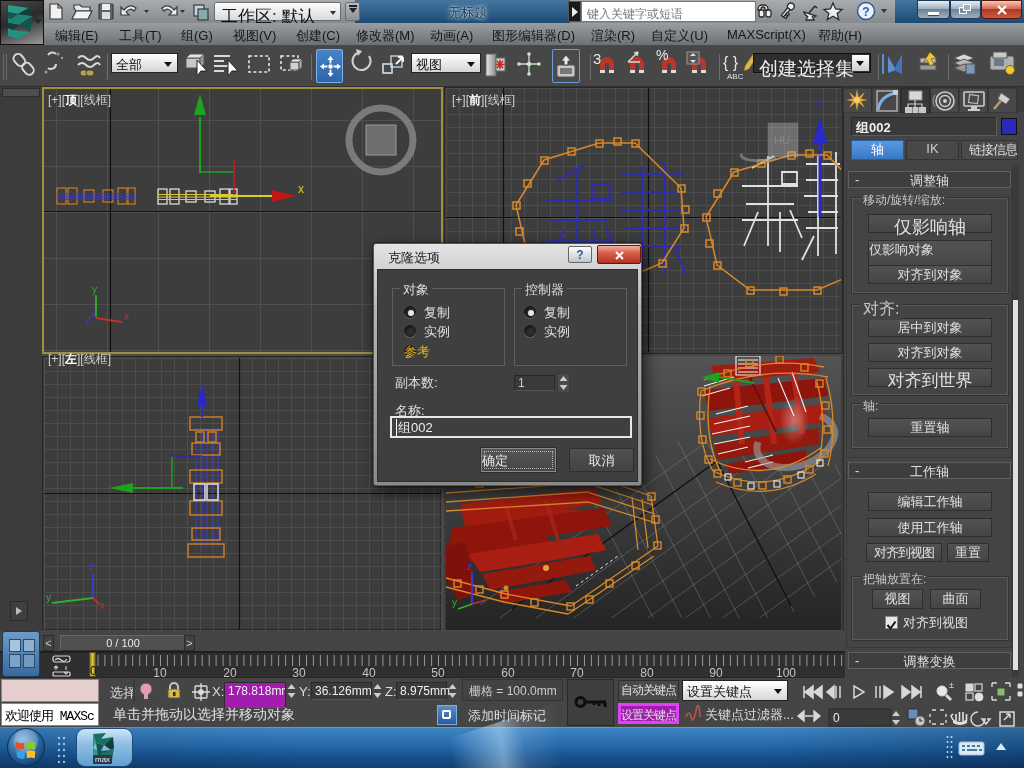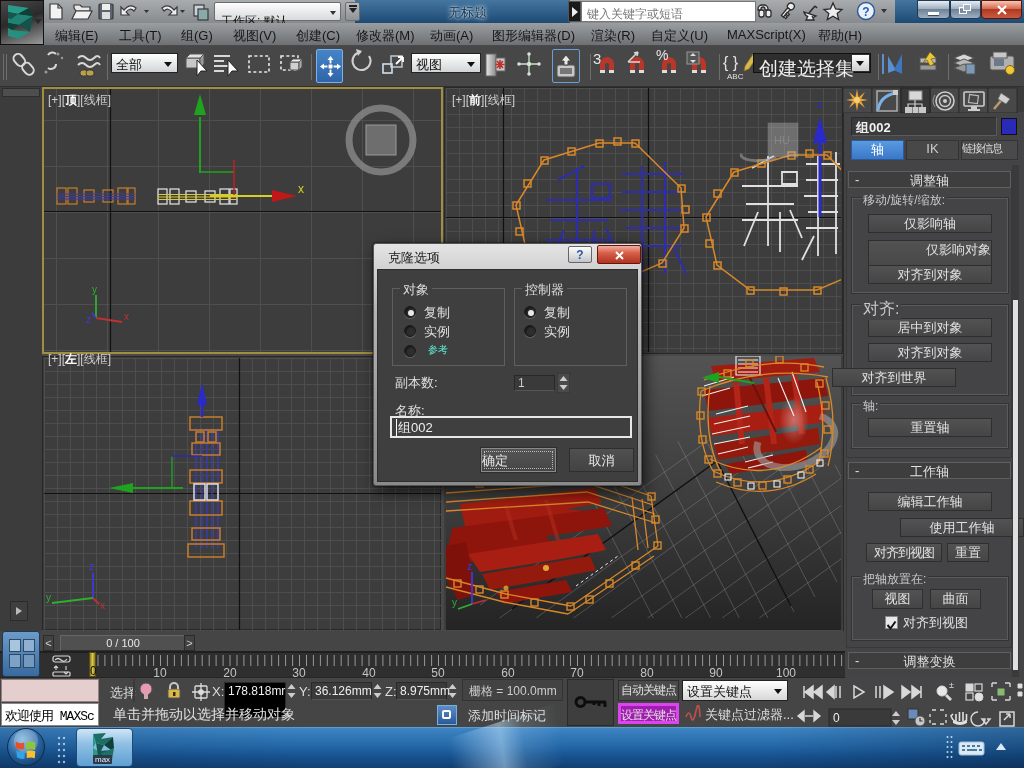--- a/index.html
+++ b/index.html
@@ -24,21 +24,21 @@
 <path d="M124 10 q6 -7 12 -2 l-2 3 q-4 -4 -8 1 l3 3 h-8 v-8 z" fill="#eee"></path>
 <path d="M174 10 q-6 -7 -12 -2 l2 3 q4 -4 8 1 l-3 3 h8 v-8 z" fill="#eee"></path>
 <rect x="194" y="5" width="10" height="11" fill="#c8d2dc"></rect>
       <rect x="198" y="9" width="10" height="11" fill="#8aa"></rect>
 </g>
 <path d="M144 10 h5 l-2.5 3 z" fill="#333"></path>
     <path d="M180 10 h5 l-2.5 3 z" fill="#333"></path>
 </svg>
 
 <div class="a" style="left:214px;top:2px;width:127px;height:19px;background:linear-gradient(#fdfdfd,#d9dadb);border:1px solid #6a6d70;border-radius:2px">
- <span class="a tx" style="left:6px;top:10px;font-size:12px;color:#111">工作区: 默认</span>
+ <span class="a tx" style="left:6px;top:2px;font-size:17px;color:#111">工作区: 默认</span>
  <span class="a" style="right:4px;top:8px;width:0;height:0;border:3px solid transparent;border-top:4px solid #333"></span>
 </div>
 <div class="a" style="left:345px;top:2px;width:15px;height:19px;background:linear-gradient(#b8bbbe,#8f9295);border:1px solid #6a6d70;border-radius:2px">
  <span class="a" style="left:3px;top:5px;width:0;height:0;border:4px solid transparent;border-top:5px solid #222"></span>
  <span class="a" style="left:3px;top:2px;width:8px;height:2px;background:#222"></span>
 </div>
 
 <div class="a" style="left:568px;top:1px;width:13px;height:21px;background:#1a1a1a;border:1px solid #555">
     <span class="a" style="left:3px;top:5px;width:0;height:0;border:5px solid transparent;border-left:6px solid #eee"></span>
   </div>
@@ -616,42 +616,42 @@
       </g>
 </svg>
 
 <div class="a" style="left:851px;top:117px;width:146px;height:19px;background:#3a3a3a;border:1px solid #2a2a2a;border-bottom-color:#5a5a5a;border-right-color:#5a5a5a">
 <span class="a tx" style="left:4px;top:1px;font-size:13px;font-weight:bold;color:#f0f0f0">组002</span>
     </div>
 <div class="a" style="left:1001px;top:118px;width:16px;height:17px;background:#2a2ab8;border:1px solid #111"></div>
 
 <div class="a" style="left:851px;top:140px;width:53px;height:20px;background:linear-gradient(#5a9ae0,#3a78c8);border:1px solid #2a5a9a;text-align:center;font-size:13px;color:#fff">轴</div>
 <div class="a" style="left:906px;top:140px;width:53px;height:20px;background:#484848;border:1px solid #333;text-align:center;font-size:13px;color:#ccc">IK</div>
-<div class="a" style="left:961px;top:140px;width:57px;height:20px;background:#4a4a4a;border:1px solid #333;text-align:left;font-size:11px;color:#ddd;letter-spacing:-1px">链接信息</div>
+<div class="a" style="left:961px;top:140px;width:57px;height:20px;background:#4a4a4a;border:1px solid #333;text-align:right;font-size:13px;color:#ddd;letter-spacing:-1px">链接信息</div>
 
 <div class="a" style="left:846px;top:170px;width:166px;height:288px;border:1px solid #383838;border-top:none"></div>
 <div class="a" style="left:848px;top:171px;width:163px;height:17px;background:#3e3e3e;border:1px solid #5f5f5f;font-size:13px;color:#e0e0e0;text-align:center">调整轴<span class="a" style="left:6px;top:0">-</span></div>
 <div class="a tx" style="left:861px;top:192px;font-size:12px;color:#c8c8c8;background:#444446;z-index:2;padding:0 2px">移动/旋转/缩放:</div>
 <div class="a" style="left:852px;top:198px;width:156px;height:95px;border:1px solid #5a5a5a;outline:1px solid #333"></div>
-<div class="a" style="left:868px;top:214px;width:124px;height:19px;background:linear-gradient(#525252,#454545);border:1px solid #2e2e2e;text-align:center;font-size:13px;color:#e0e0e0">仅影响轴</div>
-<div class="a" style="left:868px;top:240px;width:124px;height:35px;background:linear-gradient(#525252,#454545);border:1px solid #2e2e2e;text-align:right;font-size:13px;color:#e0e0e0">仅影响对象</div>
+<div class="a" style="left:868px;top:214px;width:124px;height:19px;background:linear-gradient(#525252,#454545);border:1px solid #2e2e2e;text-align:center;font-size:18px;color:#e0e0e0">仅影响轴</div>
+<div class="a" style="left:868px;top:240px;width:124px;height:35px;background:linear-gradient(#525252,#454545);border:1px solid #2e2e2e;text-align:left;font-size:13px;color:#e0e0e0">仅影响对象</div>
 <div class="a" style="left:868px;top:265px;width:124px;height:19px;background:linear-gradient(#525252,#454545);border:1px solid #2e2e2e;text-align:center;font-size:13px;color:#e0e0e0">对齐到对象</div>
 <div class="a tx" style="left:861px;top:299px;font-size:16px;color:#c8c8c8;background:#444446;z-index:2;padding:0 2px">对齐:</div>
 <div class="a" style="left:852px;top:305px;width:156px;height:90px;border:1px solid #5a5a5a;outline:1px solid #333"></div>
 <div class="a" style="left:868px;top:318px;width:124px;height:19px;background:linear-gradient(#525252,#454545);border:1px solid #2e2e2e;text-align:center;font-size:13px;color:#e0e0e0">居中到对象</div>
 <div class="a" style="left:868px;top:343px;width:124px;height:19px;background:linear-gradient(#525252,#454545);border:1px solid #2e2e2e;text-align:center;font-size:13px;color:#e0e0e0">对齐到对象</div>
-<div class="a" style="left:832px;top:368px;width:124px;height:19px;background:linear-gradient(#525252,#454545);border:1px solid #2e2e2e;text-align:center;font-size:13px;color:#e0e0e0">对齐到世界</div>
+<div class="a" style="left:868px;top:368px;width:124px;height:19px;background:linear-gradient(#525252,#454545);border:1px solid #2e2e2e;text-align:center;font-size:17px;color:#e0e0e0">对齐到世界</div>
 <div class="a tx" style="left:861px;top:398px;font-size:12px;color:#c8c8c8;background:#444446;z-index:2;padding:0 2px">轴:</div>
 <div class="a" style="left:852px;top:404px;width:156px;height:44px;border:1px solid #5a5a5a;outline:1px solid #333"></div>
 <div class="a" style="left:868px;top:418px;width:124px;height:19px;background:linear-gradient(#525252,#454545);border:1px solid #2e2e2e;text-align:center;font-size:13px;color:#e0e0e0">重置轴</div>
 
 <div class="a" style="left:846px;top:462px;width:166px;height:186px;border:1px solid #383838;border-top:none"></div>
 <div class="a" style="left:848px;top:462px;width:163px;height:17px;background:#3e3e3e;border:1px solid #5f5f5f;font-size:13px;color:#e0e0e0;text-align:center">工作轴<span class="a" style="left:6px;top:0">-</span></div>
 <div class="a" style="left:868px;top:492px;width:124px;height:19px;background:linear-gradient(#525252,#454545);border:1px solid #2e2e2e;text-align:center;font-size:13px;color:#e0e0e0">编辑工作轴</div>
-<div class="a" style="left:900px;top:518px;width:124px;height:19px;background:linear-gradient(#525252,#454545);border:1px solid #2e2e2e;text-align:center;font-size:13px;color:#e0e0e0">使用工作轴</div>
+<div class="a" style="left:868px;top:518px;width:124px;height:19px;background:linear-gradient(#525252,#454545);border:1px solid #2e2e2e;text-align:center;font-size:13px;color:#e0e0e0">使用工作轴</div>
 <div class="a" style="left:866px;top:543px;width:76px;height:19px;background:linear-gradient(#525252,#454545);border:1px solid #2e2e2e;text-align:center;font-size:13px;color:#e0e0e0;letter-spacing:-1px">对齐到视图</div>
 <div class="a" style="left:947px;top:543px;width:42px;height:19px;background:linear-gradient(#525252,#454545);border:1px solid #2e2e2e;text-align:center;font-size:13px;color:#e0e0e0">重置</div>
 <div class="a tx" style="left:861px;top:571px;font-size:12px;color:#c8c8c8;background:#444446;z-index:2;padding:0 2px">把轴放置在:</div>
 <div class="a" style="left:852px;top:577px;width:156px;height:63px;border:1px solid #5a5a5a;outline:1px solid #333"></div>
 <div class="a" style="left:872px;top:589px;width:51px;height:20px;background:linear-gradient(#525252,#454545);border:1px solid #2e2e2e;text-align:center;font-size:13px;color:#e0e0e0">视图</div>
 <div class="a" style="left:930px;top:589px;width:51px;height:20px;background:linear-gradient(#525252,#454545);border:1px solid #2e2e2e;text-align:center;font-size:13px;color:#e0e0e0">曲面</div>
 <div class="a" style="left:885px;top:616px;width:13px;height:13px;background:#e8e8e8;border:1px solid #888"><svg width="11" height="11" viewBox="0 0 11 11">
         <path d="M1.5 5 l3 3.5 5 -7" stroke="#111" stroke-width="2" fill="none"></path>
       </svg></div>
 <div class="a tx" style="left:903px;top:614px;font-size:13px;color:#e0e0e0">对齐到视图</div>
@@ -718,21 +718,21 @@
 <rect x="30" y="8" width="12" height="9" rx="1" fill="#d8b84a" stroke="#555"></rect>
       <path d="M32 8 v-2 a4 4 0 0 1 8 0 v2" stroke="#c8c8c8" stroke-width="2" fill="none"></path>
       <rect x="35" y="11" width="2.5" height="4" fill="#3a2a08"></rect>
 <g stroke="#ddd" stroke-width="1.3" fill="none">
         <rect x="57" y="5" width="12" height="12" rx="1"></rect>
         <path d="M63 2 v18 M54 11 h18"></path>
         <circle cx="63" cy="11" r="2.2" fill="#ddd"></circle>
       </g>
 </svg>
 <span class="a tx" style="left:212px;top:684px;font-size:13px;color:#ddd">X:</span>
-<div class="a" style="left:224px;top:682px;width:62px;height:36px;background:#000000;border:1px solid #2a2a2a;border-bottom-color:#555">
+<div class="a" style="left:224px;top:682px;width:62px;height:26px;background:#a21caf;border:1px solid #2a2a2a;border-bottom-color:#555">
       <span class="a tx" style="left:3px;top:1px;font-size:12px;color:#eee">178.818mr</span>
     </div>
 <svg class="a" style="left:286px;top:682px" width="11" height="18">
       <path d="M5.5 2 l4 5 h-8 z M5.5 16 l4 -5 h-8 z" fill="#ccc"></path>
     </svg>
 <span class="a tx" style="left:299px;top:684px;font-size:13px;color:#ddd">Y:</span>
 <div class="a" style="left:311px;top:682px;width:61px;height:18px;background:#3a3a3a;border:1px solid #2a2a2a;border-bottom-color:#555">
       <span class="a tx" style="left:3px;top:1px;font-size:12px;color:#eee">36.126mm</span>
     </div>
 <svg class="a" style="left:372px;top:682px" width="11" height="18">
@@ -823,21 +823,21 @@
 <div class="a" style="left:514px;top:288px;width:113px;height:78px;border:1px solid #5f5f5f;z-index:7"></div>
 <span class="a tx" style="left:522px;top:281px;font-size:13px;color:#ddd;background:#3f3f3f;padding:0 3px;z-index:8">控制器</span>
 
 <div class="a" style="left:404px;top:306px;width:12px;height:12px;border-radius:50%;background:#2e2e2e;border:1px solid #1a1a1a;box-shadow:inset 1px 1px 2px #111,0 1px 0 #666;z-index:8">
       <span class="a" style="left:3px;top:3px;width:6px;height:6px;border-radius:50%;background:#e8e8e8"></span>
     </div>
 <span class="a tx" style="left:424px;top:304px;font-size:13px;color:#e0e0e0;z-index:8">复制</span>
 <div class="a" style="left:404px;top:325px;width:12px;height:12px;border-radius:50%;background:#2e2e2e;border:1px solid #1a1a1a;box-shadow:inset 1px 1px 2px #111,0 1px 0 #666;z-index:8"></div>
 <span class="a tx" style="left:424px;top:323px;font-size:13px;color:#e0e0e0;z-index:8">实例</span>
 <div class="a" style="left:404px;top:345px;width:12px;height:12px;border-radius:50%;background:#2e2e2e;border:1px solid #1a1a1a;box-shadow:inset 1px 1px 2px #111,0 1px 0 #666;z-index:8"></div>
-<span class="a tx" style="left:428px;top:343px;font-size:10px;color:#5eead4;z-index:8">参考</span>
+<span class="a tx" style="left:404px;top:343px;font-size:13px;color:#eab308;z-index:8">参考</span>
 <div class="a" style="left:524px;top:306px;width:12px;height:12px;border-radius:50%;background:#2e2e2e;border:1px solid #1a1a1a;box-shadow:inset 1px 1px 2px #111,0 1px 0 #666;z-index:8">
       <span class="a" style="left:3px;top:3px;width:6px;height:6px;border-radius:50%;background:#e8e8e8"></span>
     </div>
 <span class="a tx" style="left:544px;top:304px;font-size:13px;color:#e0e0e0;z-index:8">复制</span>
 <div class="a" style="left:524px;top:325px;width:12px;height:12px;border-radius:50%;background:#2e2e2e;border:1px solid #1a1a1a;box-shadow:inset 1px 1px 2px #111,0 1px 0 #666;z-index:8"></div>
 <span class="a tx" style="left:544px;top:323px;font-size:13px;color:#e0e0e0;z-index:8">实例</span>
 
 <span class="a tx" style="left:395px;top:374px;font-size:13px;color:#e0e0e0;z-index:8">副本数:</span>
 <div class="a" style="left:514px;top:375px;width:41px;height:16px;background:#3a3a3a;border:1px solid #282828;border-bottom-color:#555;z-index:8">
       <span class="a tx" style="left:3px;top:0;font-size:12px;color:#ccc">1</span>
@@ -889,21 +889,21 @@
         <circle cx="3" cy="9" r="1.2"></circle>
         <circle cx="8" cy="9" r="1.2"></circle>
         <circle cx="3" cy="15" r="1.2"></circle>
         <circle cx="8" cy="15" r="1.2"></circle>
         <circle cx="3" cy="21" r="1.2"></circle>
         <circle cx="8" cy="21" r="1.2"></circle>
         <circle cx="3" cy="27" r="1.2"></circle>
         <circle cx="8" cy="27" r="1.2"></circle>
       </g>
     </svg>
-<div class="a" style="left:76px;top:728px;width:57px;height:39px;background:linear-gradient(#cfe6f7,#8fc0e4 40%,#5f9fd2);border:1px solid #1d4a78;border-radius:4px;z-index:10">
+<div class="a" style="left:76px;top:728px;width:57px;height:39px;background:linear-gradient(#cfe6f7,#8fc0e4 40%,#5f9fd2);border:1px solid #1d4a78;border-radius:9px;z-index:10">
 <svg class="a" style="left:14px;top:4px" width="26" height="30" viewBox="0 0 26 30">
 <polygon points="2,1 15,0 10,6 22,4 13,12 5,10" fill="#1b6e62"></polygon>
 <polygon points="2,1 5,10 2,15 10,20 2,25 7,29 2,29" fill="#2a9a88"></polygon>
 <polygon points="5,10 13,12 10,18 20,17 12,25 7,23" fill="#15574e"></polygon>
 <polygon points="13,12 22,4 23,15 20,17" fill="#0e4039"></polygon>
 <polygon points="10,20 20,17 23,15 21,27 15,23 7,29 12,25" fill="#1b7265"></polygon>
 </svg>
 <span class="a" style="left:16px;top:26px;font-size:8px;color:#e8f4ff;background:#2a3a4a;padding:0 2px;border-radius:1px;z-index:11;line-height:9px">max</span>
 </div>
 <svg class="a" style="left:945px;top:735px;z-index:10" width="10" height="26">

